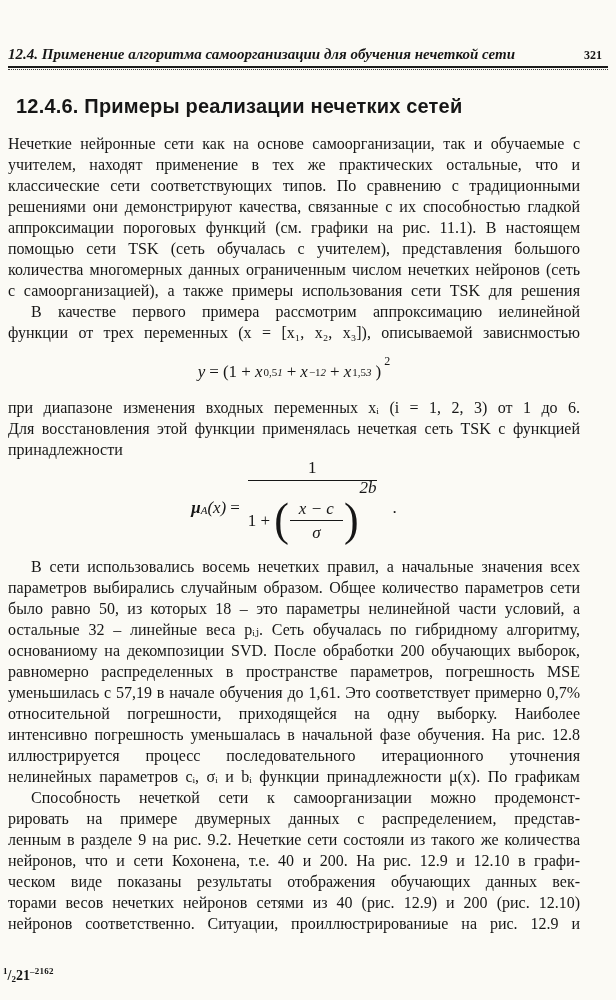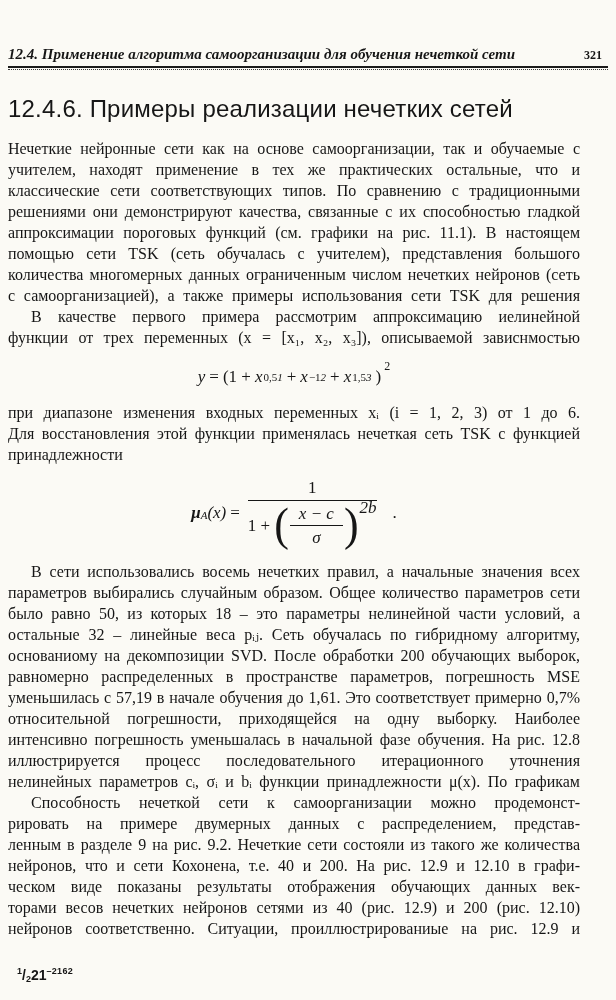--- a/index.html
+++ b/index.html
@@ -24,22 +24,22 @@
     position:relative;
   }
   .runhead::after{
     content:"";position:absolute;left:0;right:0;bottom:-4px;
     border-bottom:1px dotted #3a3a3a;
   }
   .runhead .pnum{font-style:normal;font-weight:bold;font-size:12px;margin-right:6px;}
   
   .secthead{
     font-family:"Liberation Sans","DejaVu Sans",sans-serif;
-    font-weight:400;font-size:24px;letter-spacing:.2px;
-    margin:27px 0 15px 0;
+    font-weight:700;font-size:20px;letter-spacing:.2px;
+    margin:27px 0 15px 8px;
   }
   
   .bodycol{font-size:16px;line-height:21px;}
   .para{margin:0;}
   .line{text-align:justify;}
   .line.jl{text-align-last:justify;}
   .line.ind{text-indent:23px;}
   
   .formula{
     display:flex;align-items:center;justify-content:center;
@@ -55,34 +55,34 @@
     font-style:normal;
   }
   .stack .st-sup{font-style:normal;}
   .stack .st-sub{font-style:italic;}
   .f-y .outer{font-size:12px;align-self:flex-start;margin-left:1px;transform:translateY(-2px);}
   .f-mu{margin:8px 0 10px 0;height:78px;}
   .msub{font-size:11px;font-style:italic;transform:translateY(3px);display:inline-block;}
   .frac{display:inline-flex;flex-direction:column;align-items:stretch;margin:0 4px;}
   .fnum{text-align:center;border-bottom:1.6px solid #161616;padding:0 4px 2px;}
   .fden{display:flex;align-items:center;justify-content:center;padding-top:2px;}
-  .ifrac{display:inline-flex;flex-direction:column;align-items:stretch;margin:0 0px;}
+  .ifrac{display:inline-flex;flex-direction:column;align-items:stretch;margin:15px 0px;}
   .inum{text-align:center;border-bottom:1.4px solid #161616;padding:0 9px 1px;}
   .iden{text-align:center;padding-top:1px;}
   .bigparen{
     font-size:44px;font-weight:400;line-height:40px;
     transform:scaleY(1.05);margin:0 1px;
   }
   .exp{font-size:17px;font-style:italic;align-self:flex-start;transform:translateY(-6px);}
   .mudot{margin-left:12px;}
   .f-mu .lead{margin-right:3px;}
   
   .footsig{
-    position:absolute;left:17px;top:966px;
-    font-family:Liberation Sans, sans-serif;
+    position:absolute;left:3px;top:966px;
+    font-family:Liberation Serif, serif;
     font-weight:700;font-size:14px;
   }
   .footsig .fs-sup{font-size:9px;vertical-align:6px;}
   .footsig .fs-sub{font-size:9px;vertical-align:-2px;}
   .footsig .fs-sup2{font-size:9px;vertical-align:6px;letter-spacing:.3px;}
 </style>
 </head>
 <body>
 
 <div class="page">

